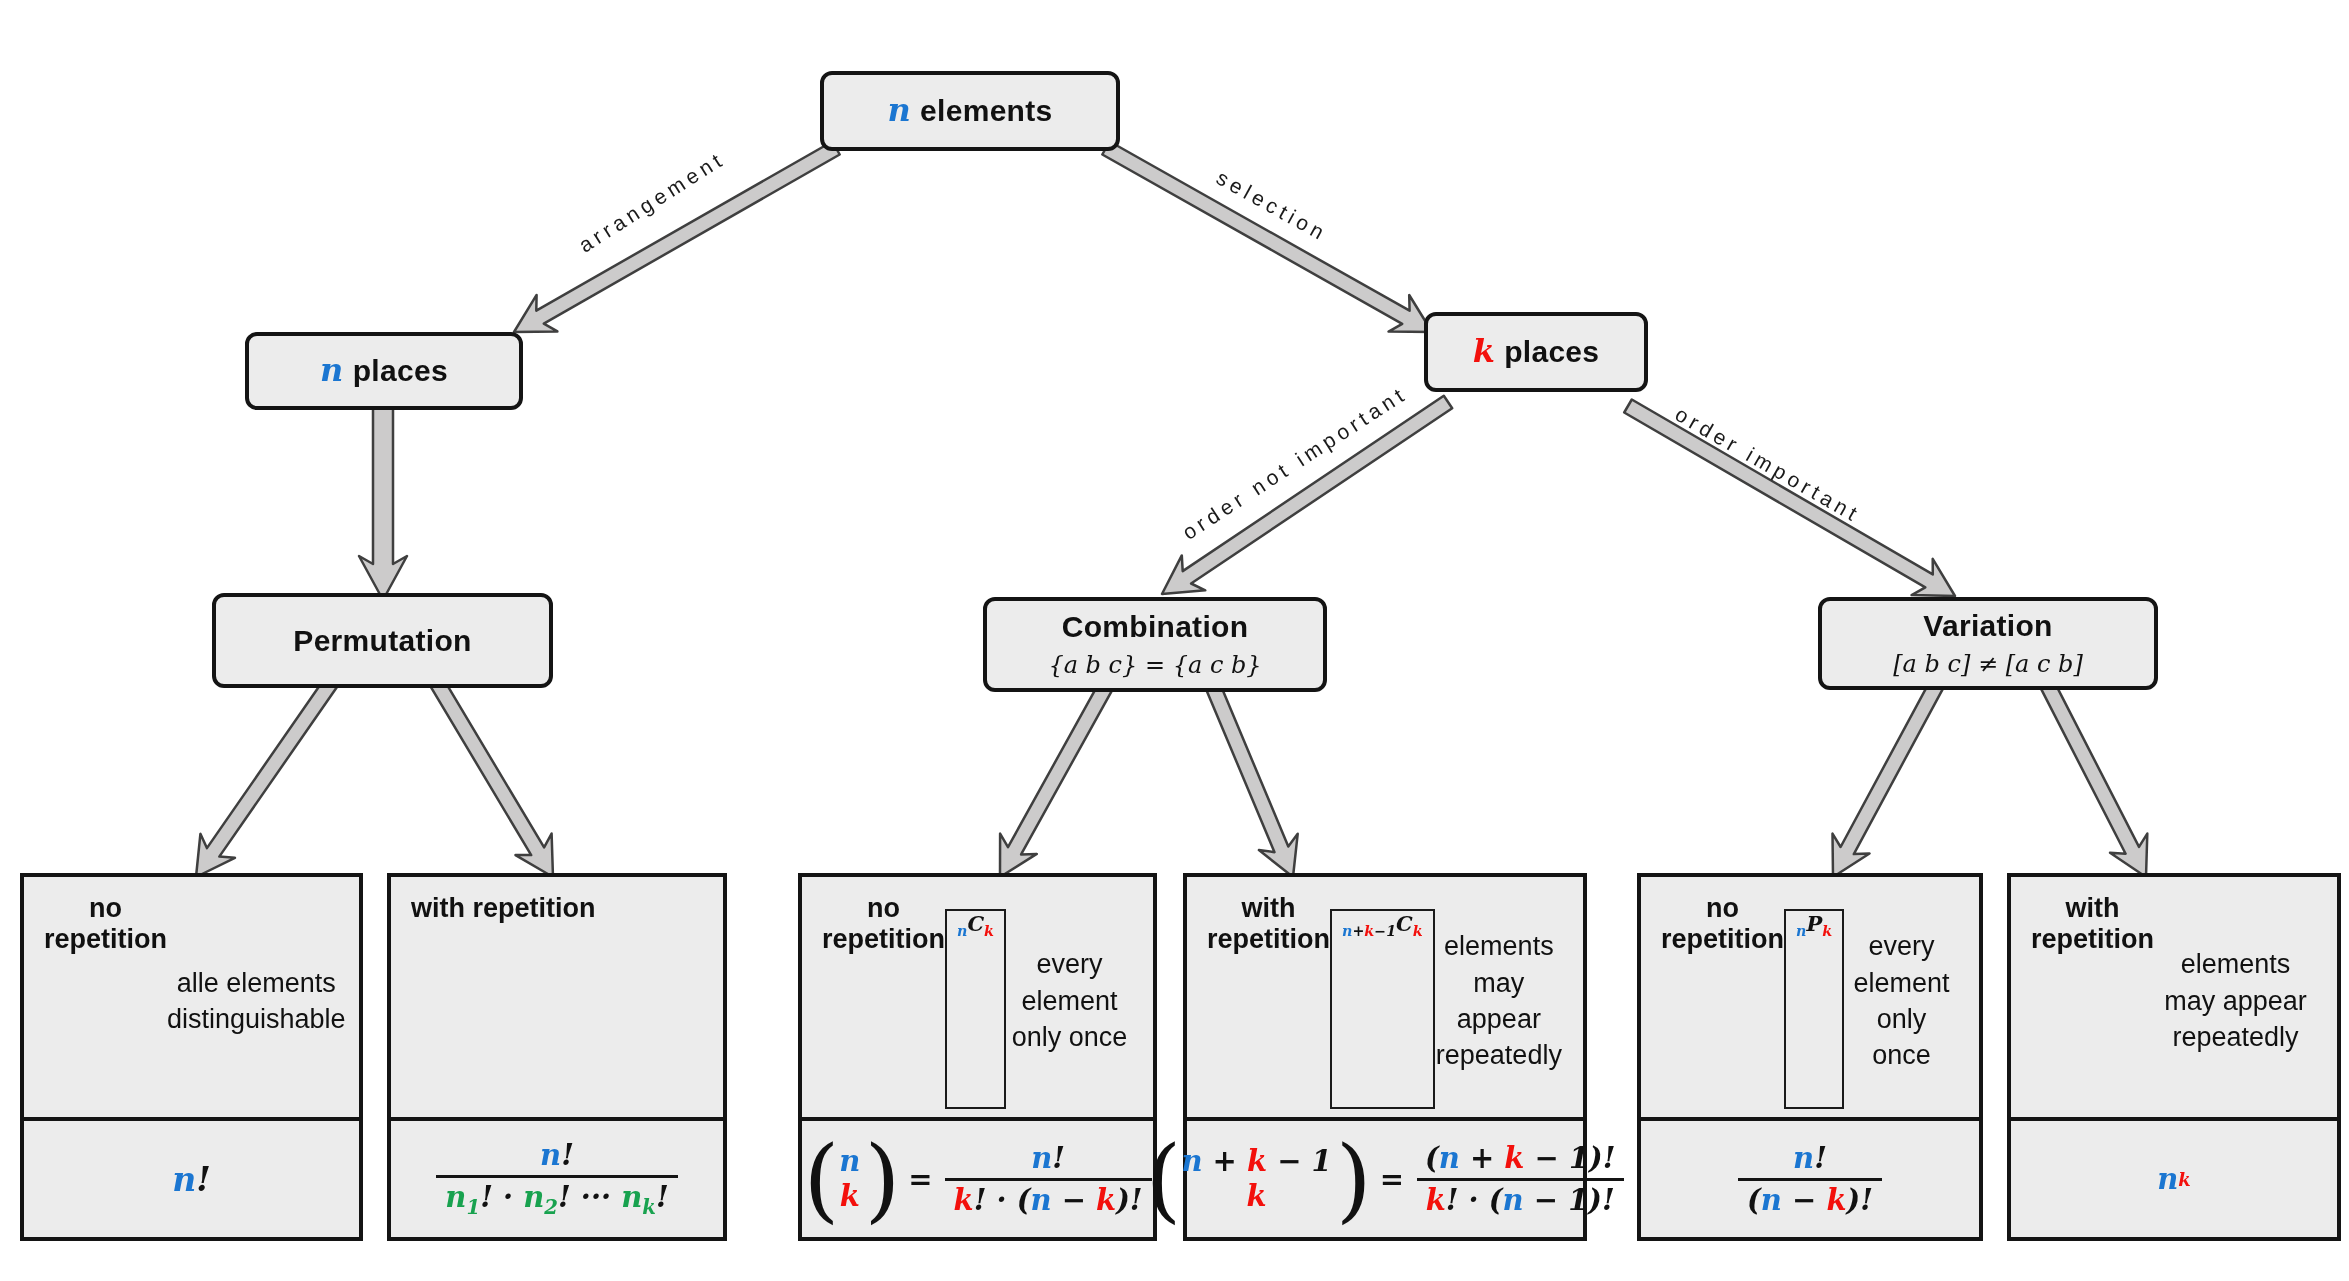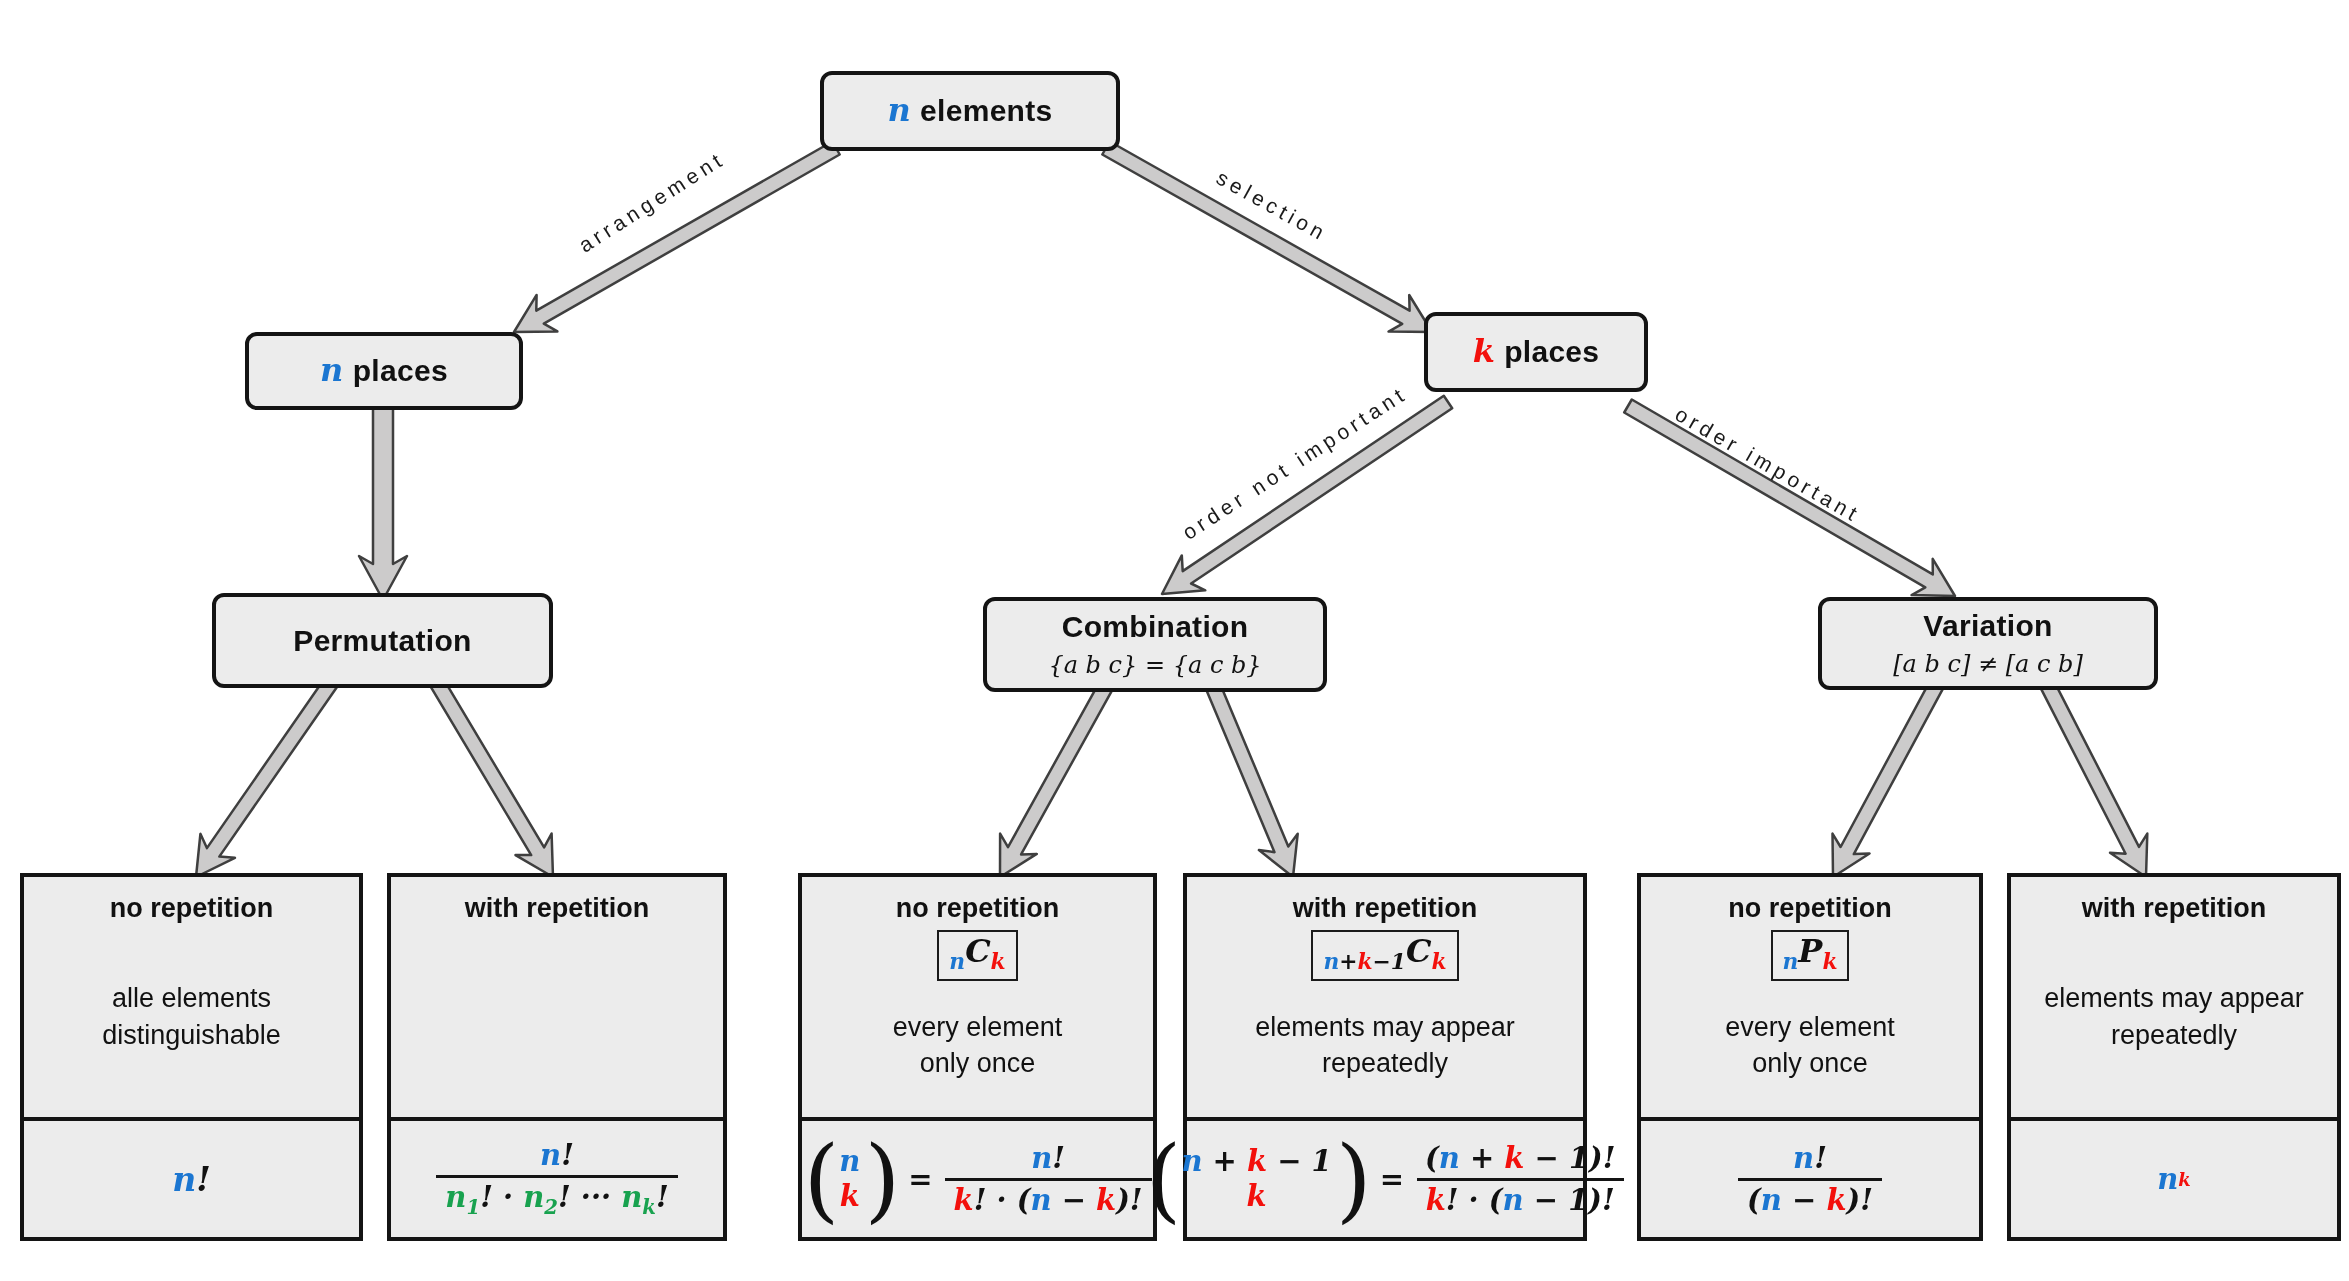--- a/index.html
+++ b/index.html
@@ -26,26 +26,26 @@
     position:absolute;z-index:3;font-size:21px;font-weight:500;letter-spacing:4.5px;
     color:#1a1a1a;white-space:nowrap;
   }
 
   
   .leaf{
     position:absolute;top:873px;height:368px;z-index:2;box-sizing:border-box;
     background:#ececec;border:4px solid #141414;
     display:flex;flex-direction:column;text-align:center;
   }
-  .leaf-top{flex:1;display:flex;flex-direction:column;align-items:center;padding:16px 7px 8px;}
+  .leaf-top{flex:1;display:flex;padding:16px 20px 8px;}
   .leaf-heading{font-weight:bold;font-size:27px;}
   .badge{
-    margin-top:6px;border:2px solid #1a1a1a;background:#ececec;
+    margin-top:16px;border:2px solid #1a1a1a;background:#ececec;
     padding:1px 10px 5px;line-height:1.15;
-    font-family:"DejaVu Serif",serif;font-style:italic;font-weight:bold;font-size:32px;
+    font-family:"DejaVu Serif",serif;font-style:italic;font-weight:bold;font-size:21px;
   }
   .badge sub{font-size:.68em;}
   .leaf-desc{margin:auto 0;font-size:27px;line-height:1.35;}
   .desc-math{font-family:"DejaVu Serif",serif;font-style:italic;}
   .desc-math sub{font-size:.68em;}
   .gap-l{margin-left:9px;}
 
   .leaf-formula{
     height:116px;border-top:4px solid #141414;flex:none;
     display:flex;align-items:center;justify-content:center;

